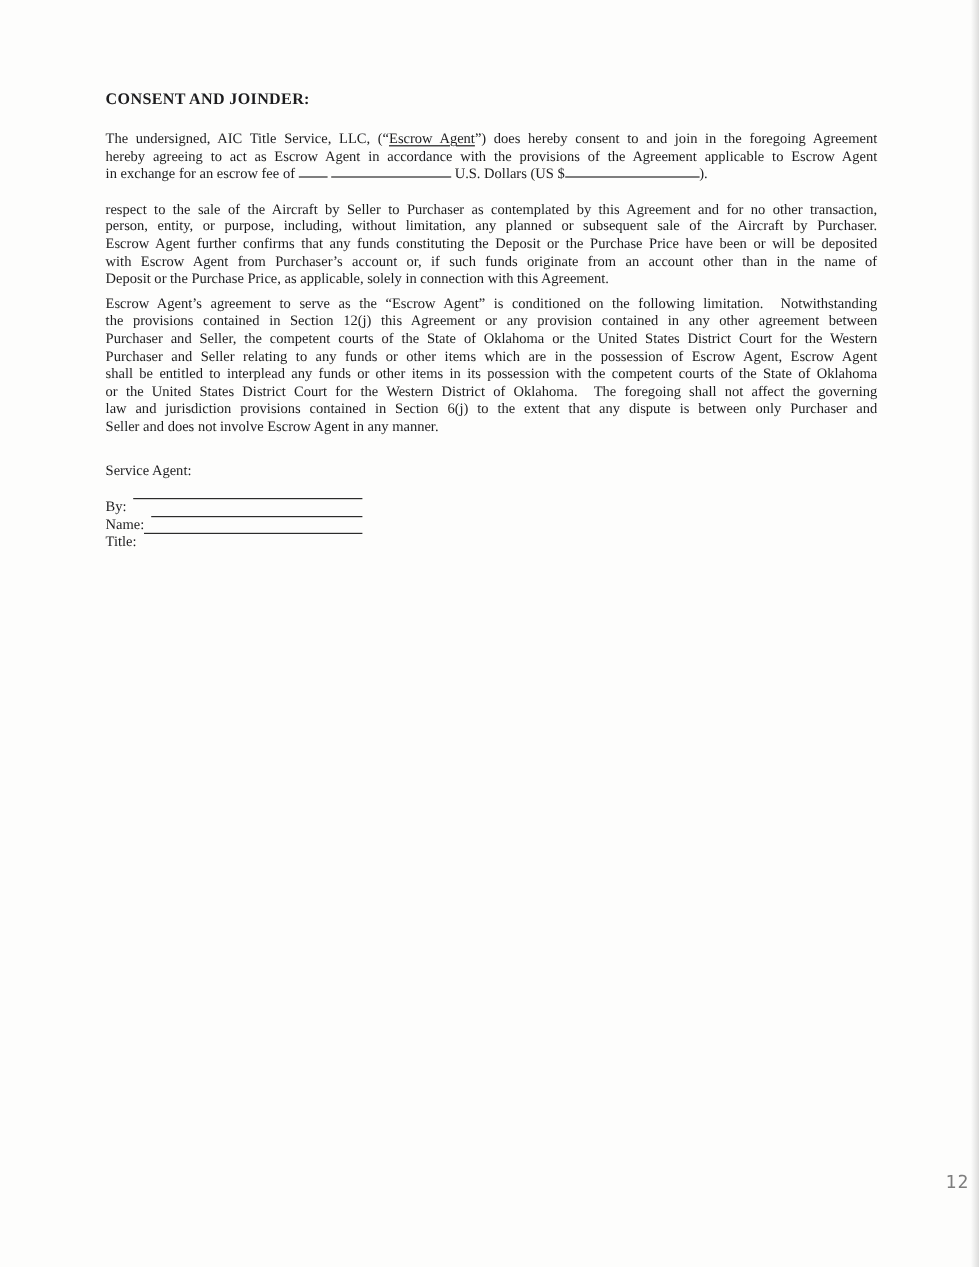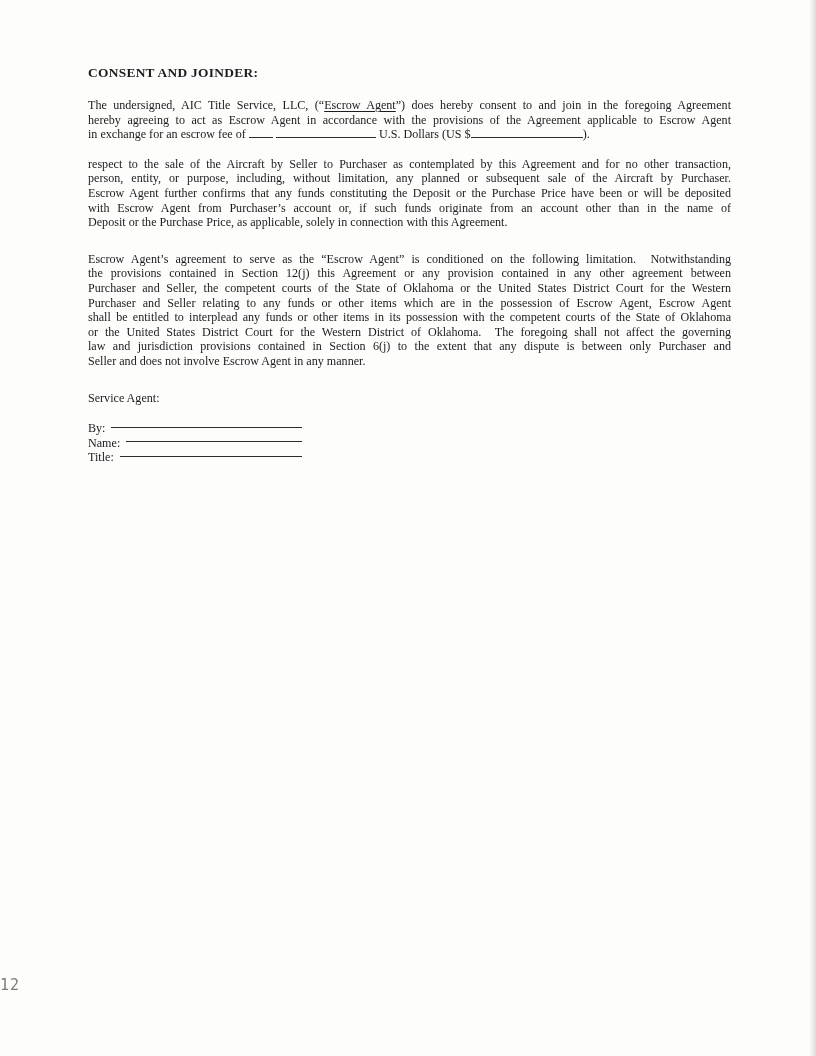--- a/index.html
+++ b/index.html
@@ -21,21 +21,21 @@
     top: 0;
     right: 0;
     bottom: 0;
     width: 7px;
     background: linear-gradient(to right, rgba(0,0,0,0), rgba(0,0,0,0.13));
     pointer-events: none;
   }
   .content {
     position: absolute;
     left: 88px;
-    top: 65px;
+    top: 75px;
     width: 643px;
     font-family: Liberation Serif, serif;
   }
   .heading {
     font-weight: bold;
     font-size: 13.4px;
     line-height: 16px;
     letter-spacing: 0.3px;
   }
   .para {
@@ -44,52 +44,52 @@
   .para .line {
     line-height: 14.6px;
     white-space: normal;
   }
   .para .line.just {
     text-align: justify;
     text-align-last: justify;
   }
   .p1 { margin-top: 17px; }
   .p2 { margin-top: 15px; }
-  .p3 { margin-top: 22px; }
+  .p3 { margin-top: 6px; }
   .uline { text-decoration: underline; text-underline-offset: 2px; }
   .blank {
     display: inline-block;
     height: 10px;
     border-bottom: 1.2px solid #2b2b2b;
     vertical-align: baseline;
   }
   .sigblock {
     margin-top: 22px;
     font-size: 12.1px;
   }
   .sigblock .sigtext { line-height: 14.6px; }
   .sigfields { margin-top: 16px; }
   .sigrow {
     display: flex;
     width: 214px;
     line-height: 14.6px;
-    align-items: center;
+    align-items: flex-start;
   }
   .sigrow .sigline {
     flex: 1;
     border-bottom: 1.2px solid #2b2b2b;
     margin-left: 6px;
     margin-bottom: 2px;
   }
   .pagenum {
     position: absolute;
     left: 0;
     right: 8px;
     top: 976px;
-    text-align: left;
+    text-align: right;
     font-family: "DejaVu Sans Mono", monospace;
     font-size: 15px;
     letter-spacing: 1px;
     color: var(--pagenum, #7d7d7d);
   }
 </style>
 </head>
 <body>
 
 <div class="page" style="--bg: #fdfdfc; --text: #1c1c1e; --pagenum: #7d7d7d;">

